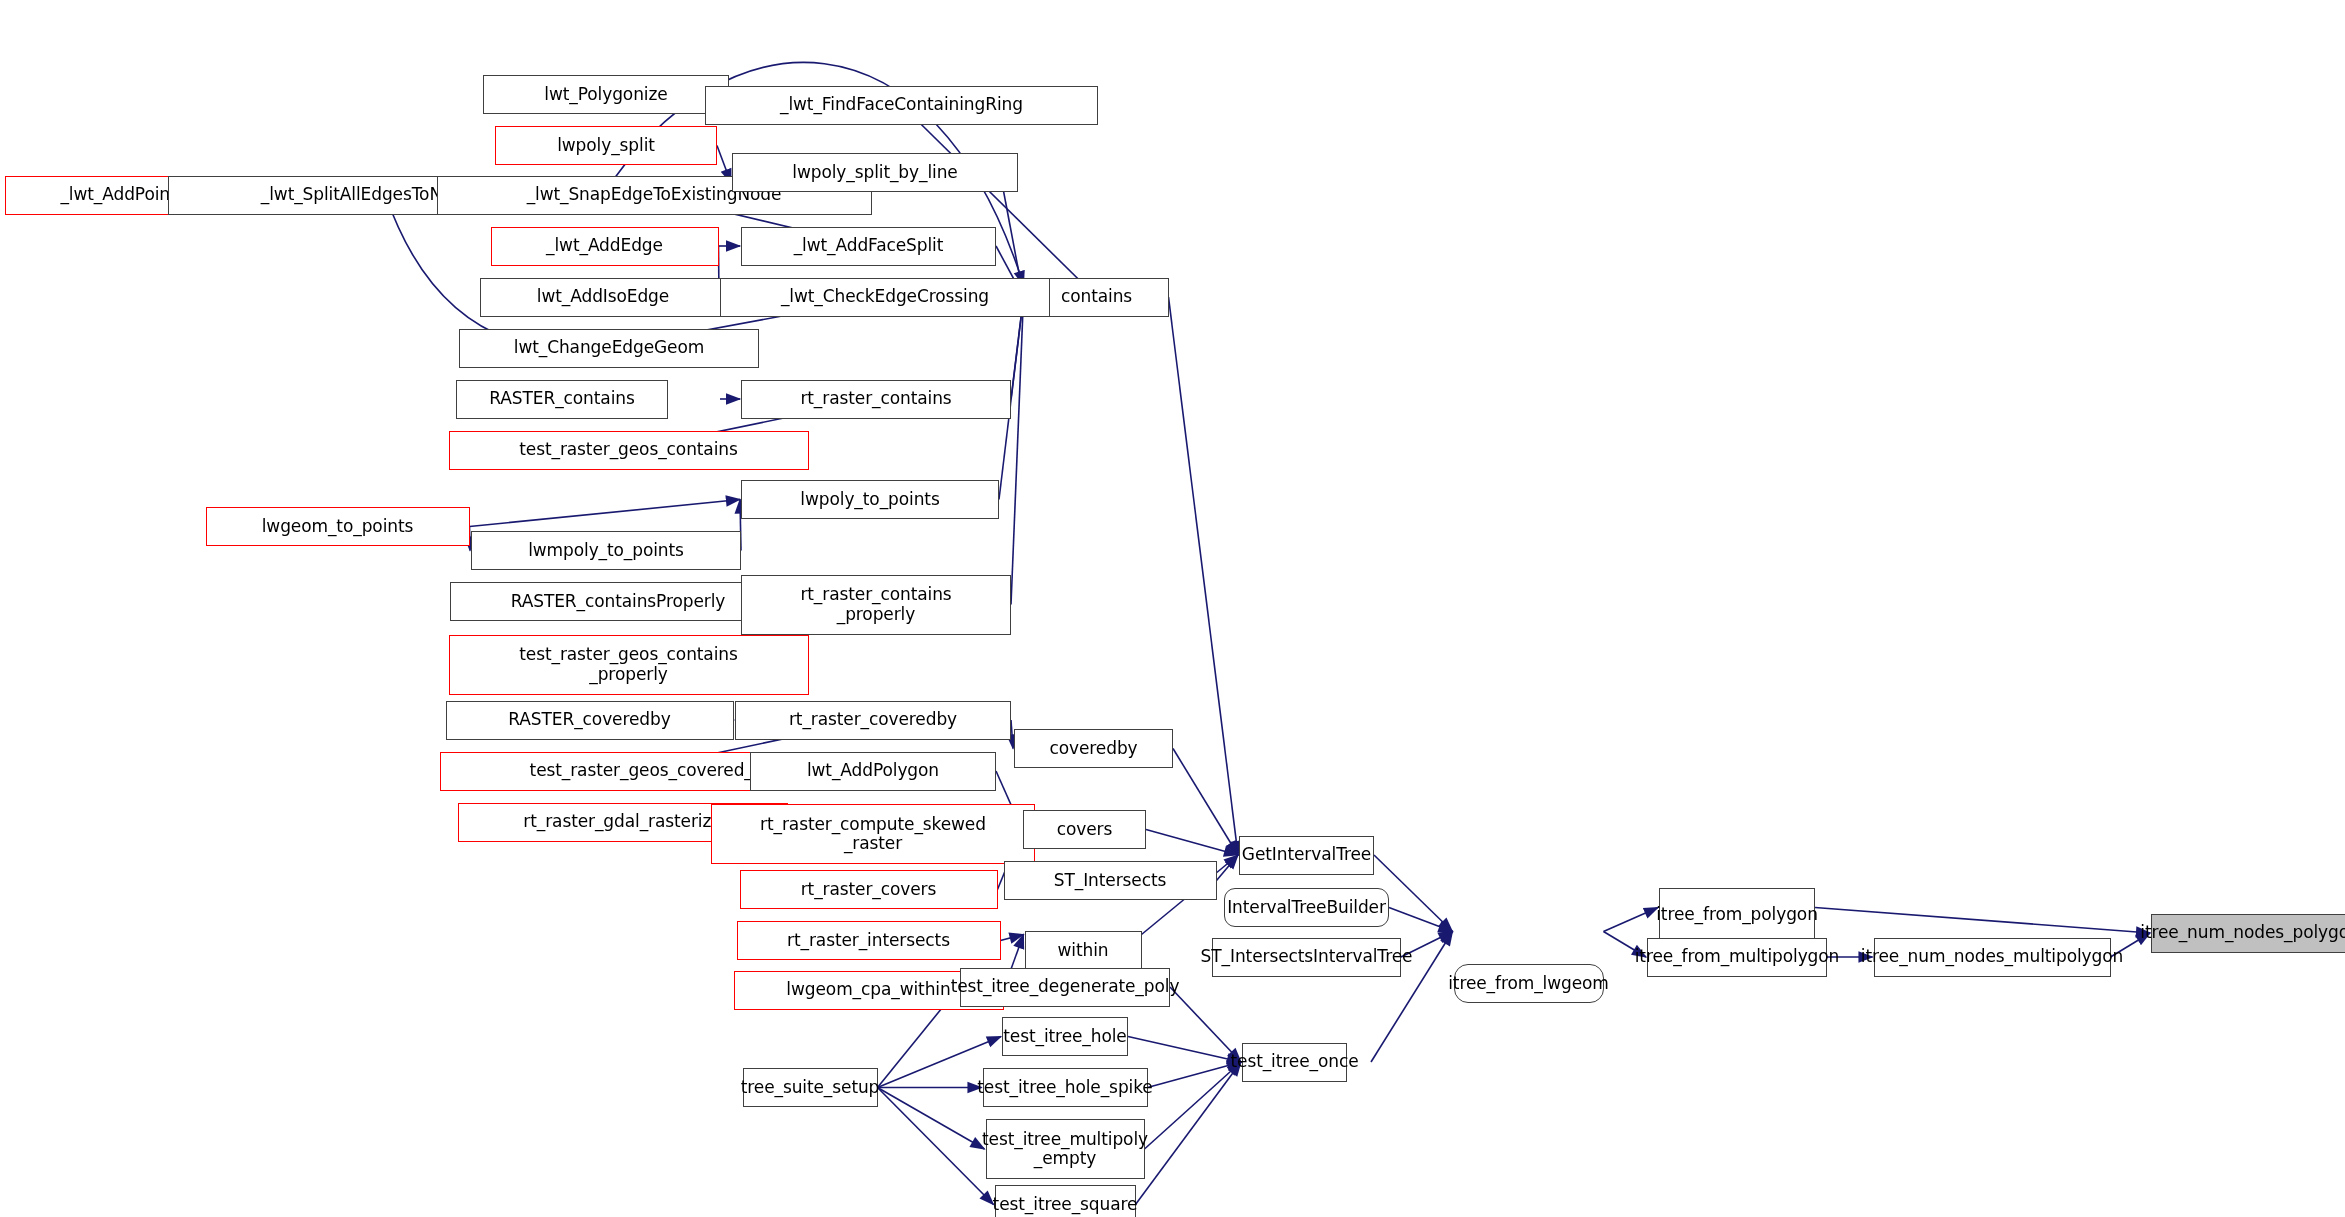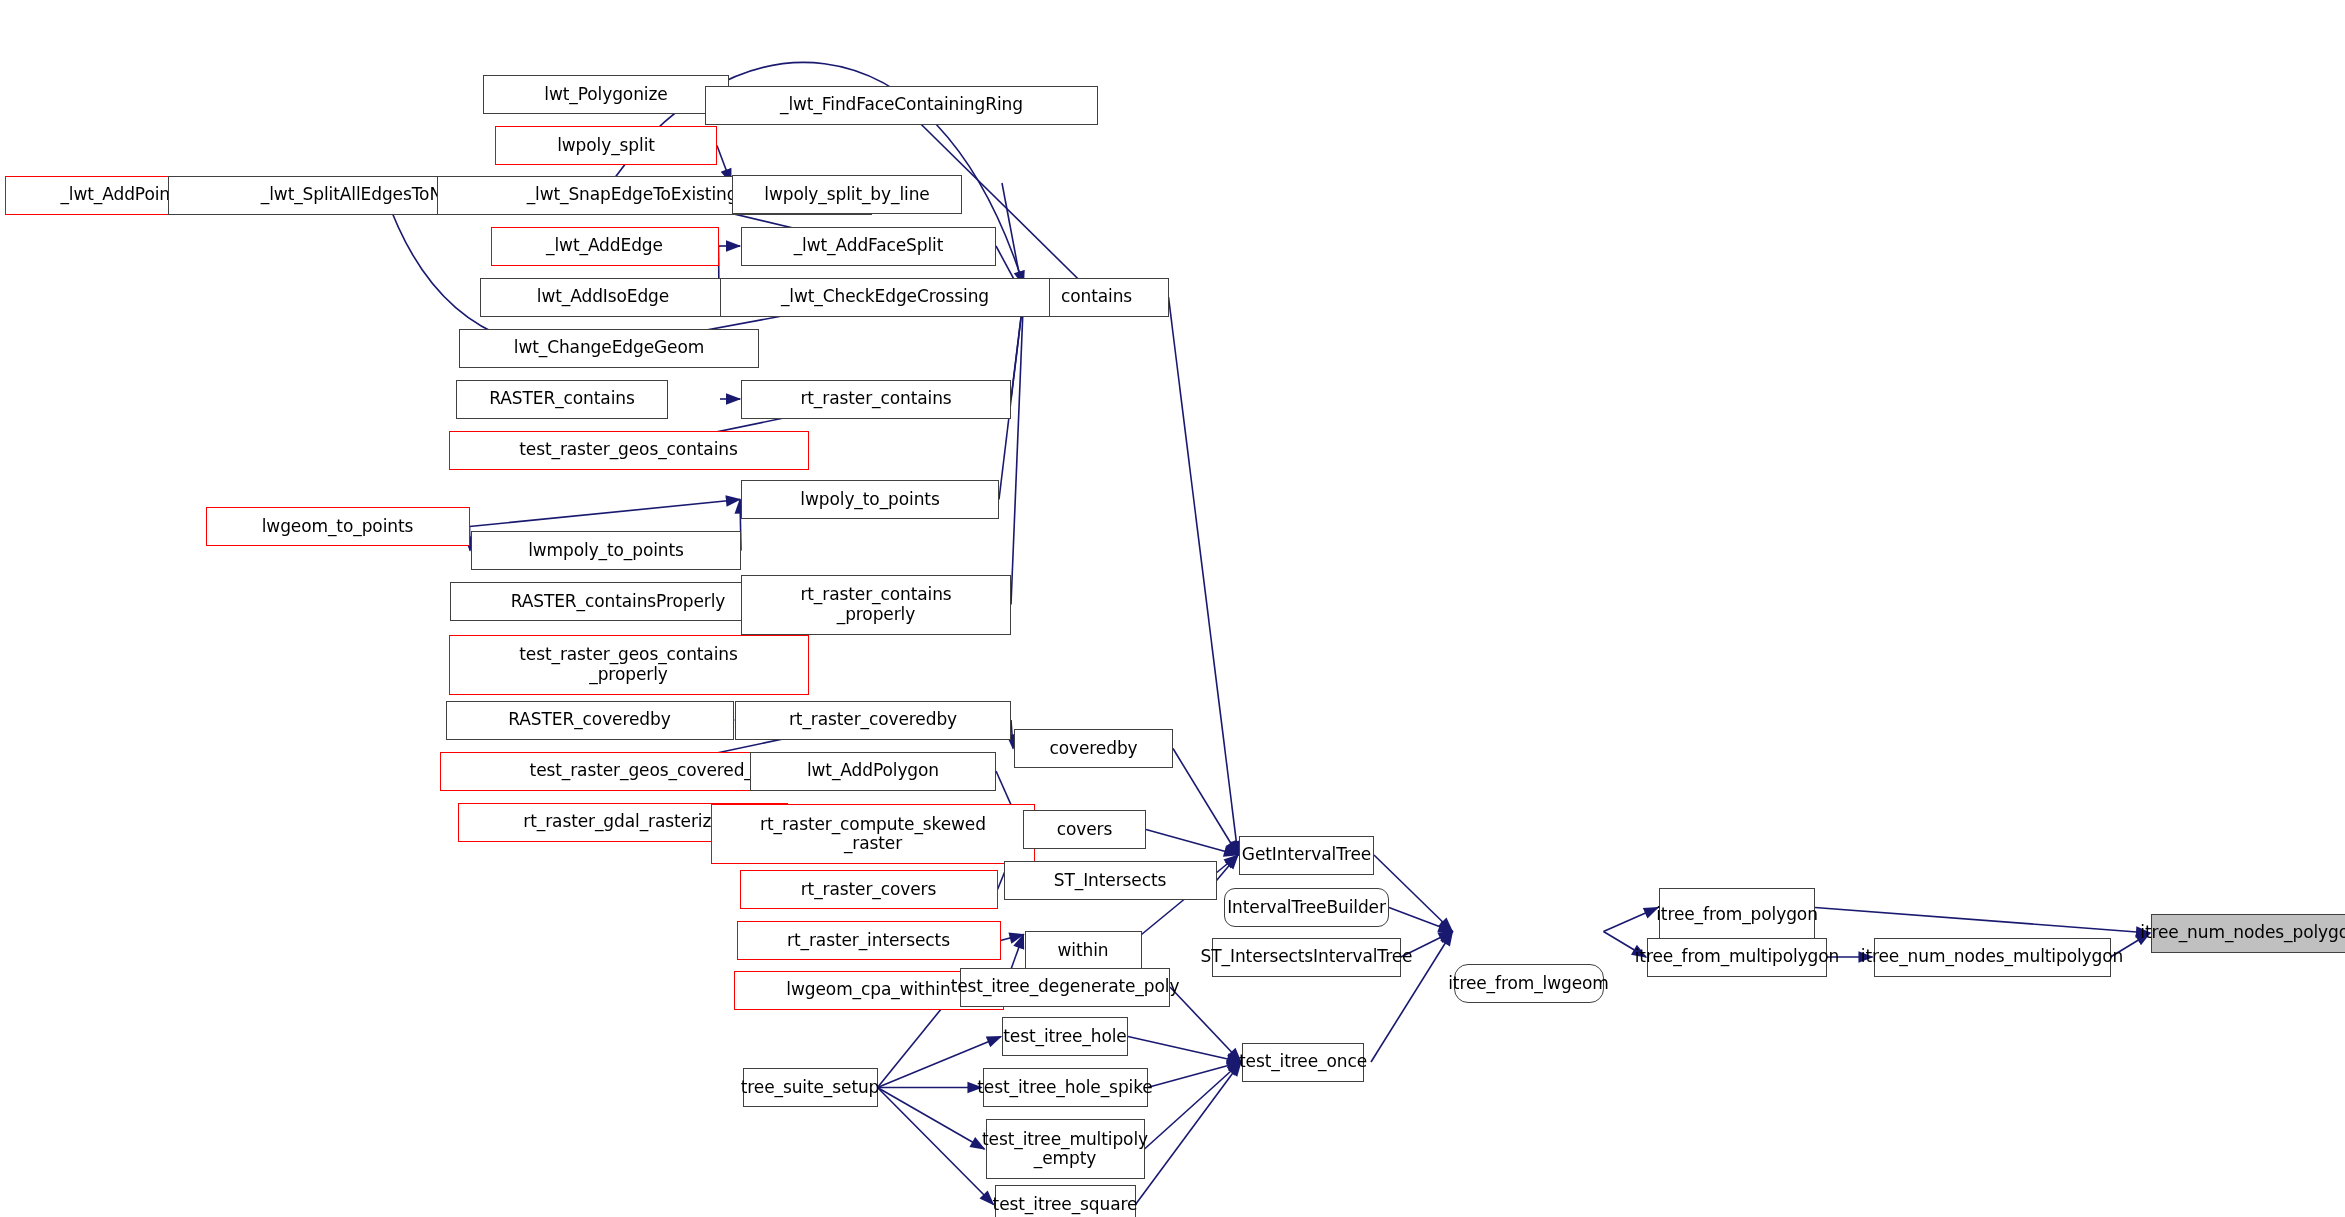--- a/index.html
+++ b/index.html
@@ -152,31 +152,31 @@
       <div class="node red" style="left: 739.5px; top: 870px; width: 258px; height: 39px;"><span class="node-label">rt_raster_covers</span></div>
       <div class="node red" style="left: 736.5px; top: 921px; width: 264px; height: 39px;"><span class="node-label">rt_raster_intersects</span></div>
       <div class="node red" style="left: 733.5px; top: 970.5px; width: 270px; height: 39px;"><span class="node-label">lwgeom_cpa_within</span></div>
       <div class="node" style="left: 1014px; top: 729px; width: 159px; height: 39px;"><span class="node-label">coveredby</span></div>
       <div class="node" style="left: 1023px; top: 810px; width: 123px; height: 39px;"><span class="node-label">covers</span></div>
       <div class="node" style="left: 1003.5px; top: 861px; width: 213px; height: 39px;"><span class="node-label">ST_Intersects</span></div>
       <div class="node" style="left: 1024.5px; top: 915px; width: 117px; height: 39px; margin-top: 16px;"><span class="node-label">within</span></div>
       <div class="node" style="left: 1024.5px; top: 277.5px; width: 144px; height: 39px;"><span class="node-label">contains</span></div>
       <div class="node" style="left: 741px; top: 379.5px; width: 270px; height: 39px;"><span class="node-label">rt_raster_contains</span></div>
       <div class="node" style="left: 705px; top: 85.5px; width: 393px; height: 39px;"><span class="node-label">_lwt_FindFaceContainingRing</span></div>
-      <div class="node" style="left: 732px; top: 175px; width: 230px; height: 39px;"><span class="node-label">lwpoly_split_by_line</span></div>
+      <div class="node" style="left: 732px; top: 153px; width: 286px; height: 39px;"><span class="node-label">lwpoly_split_by_line</span></div>
       <div class="node" style="left: 741px; top: 226.5px; width: 255px; height: 39px;"><span class="node-label">_lwt_AddFaceSplit</span></div>
       <div class="node" style="left: 720px; top: 277.5px; width: 330px; height: 39px;"><span class="node-label">_lwt_CheckEdgeCrossing</span></div>
       <div class="node" style="left: 960px; top: 967.5px; width: 210px; height: 39px;"><span class="node-label">test_itree_degenerate_poly</span></div>
       <div class="node" style="left: 1002px; top: 1017px; width: 126px; height: 39px;"><span class="node-label">test_itree_hole</span></div>
       <div class="node" style="left: 742.5px; top: 1068px; width: 135px; height: 39px;"><span class="node-label">tree_suite_setup</span></div>
       <div class="node" style="left: 982.5px; top: 1068px; width: 165px; height: 39px;"><span class="node-label">test_itree_hole_spike</span></div>
       <div class="node" style="left: 985.5px; top: 1119px; width: 159px; height: 60px;"><span class="node-label">test_itree_multipoly
 _empty</span></div>
       <div class="node" style="left: 994.5px; top: 1185px; width: 141px; height: 39px;"><span class="node-label">test_itree_square</span></div>
-      <div class="node" style="left: 1242px; top: 1042.5px; width: 122px; height: 39px;"><span class="node-label">test_itree_once</span></div>
+      <div class="node" style="left: 1242px; top: 1042.5px; width: 105px; height: 39px;"><span class="node-label">test_itree_once</span></div>
       <div class="node" style="left: 1239px; top: 835.5px; width: 135px; height: 39px;"><span class="node-label">GetIntervalTree</span></div>
       <div class="node" style="left: 1224px; top: 888px; width: 165px; height: 39px; border-radius: 11px;"><span class="node-label">IntervalTreeBuilder</span></div>
       <div class="node" style="left: 1212px; top: 937.5px; width: 189px; height: 39px;"><span class="node-label">ST_IntersectsIntervalTree</span></div>
       <div class="node" style="left: 1453.5px; top: 964px; width: 150px; height: 39px; border-radius: 14px;"><span class="node-label">itree_from_lwgeom</span></div>
       <div class="node" style="left: 1659px; top: 888px; width: 156px; height: 54px;"><span class="node-label">itree_from_polygon</span></div>
       <div class="node" style="left: 1647px; top: 937.5px; width: 180px; height: 39px;"><span class="node-label">itree_from_multipolygon</span></div>
       <div class="node" style="left: 1873.5px; top: 937.5px; width: 237px; height: 39px;"><span class="node-label">itree_num_nodes_multipolygon</span></div>
       <div class="node filled" style="left: 2151px; top: 913.5px; width: 198px; height: 39px;"><span class="node-label">itree_num_nodes_polygon</span></div>
     </div>
 </div>

